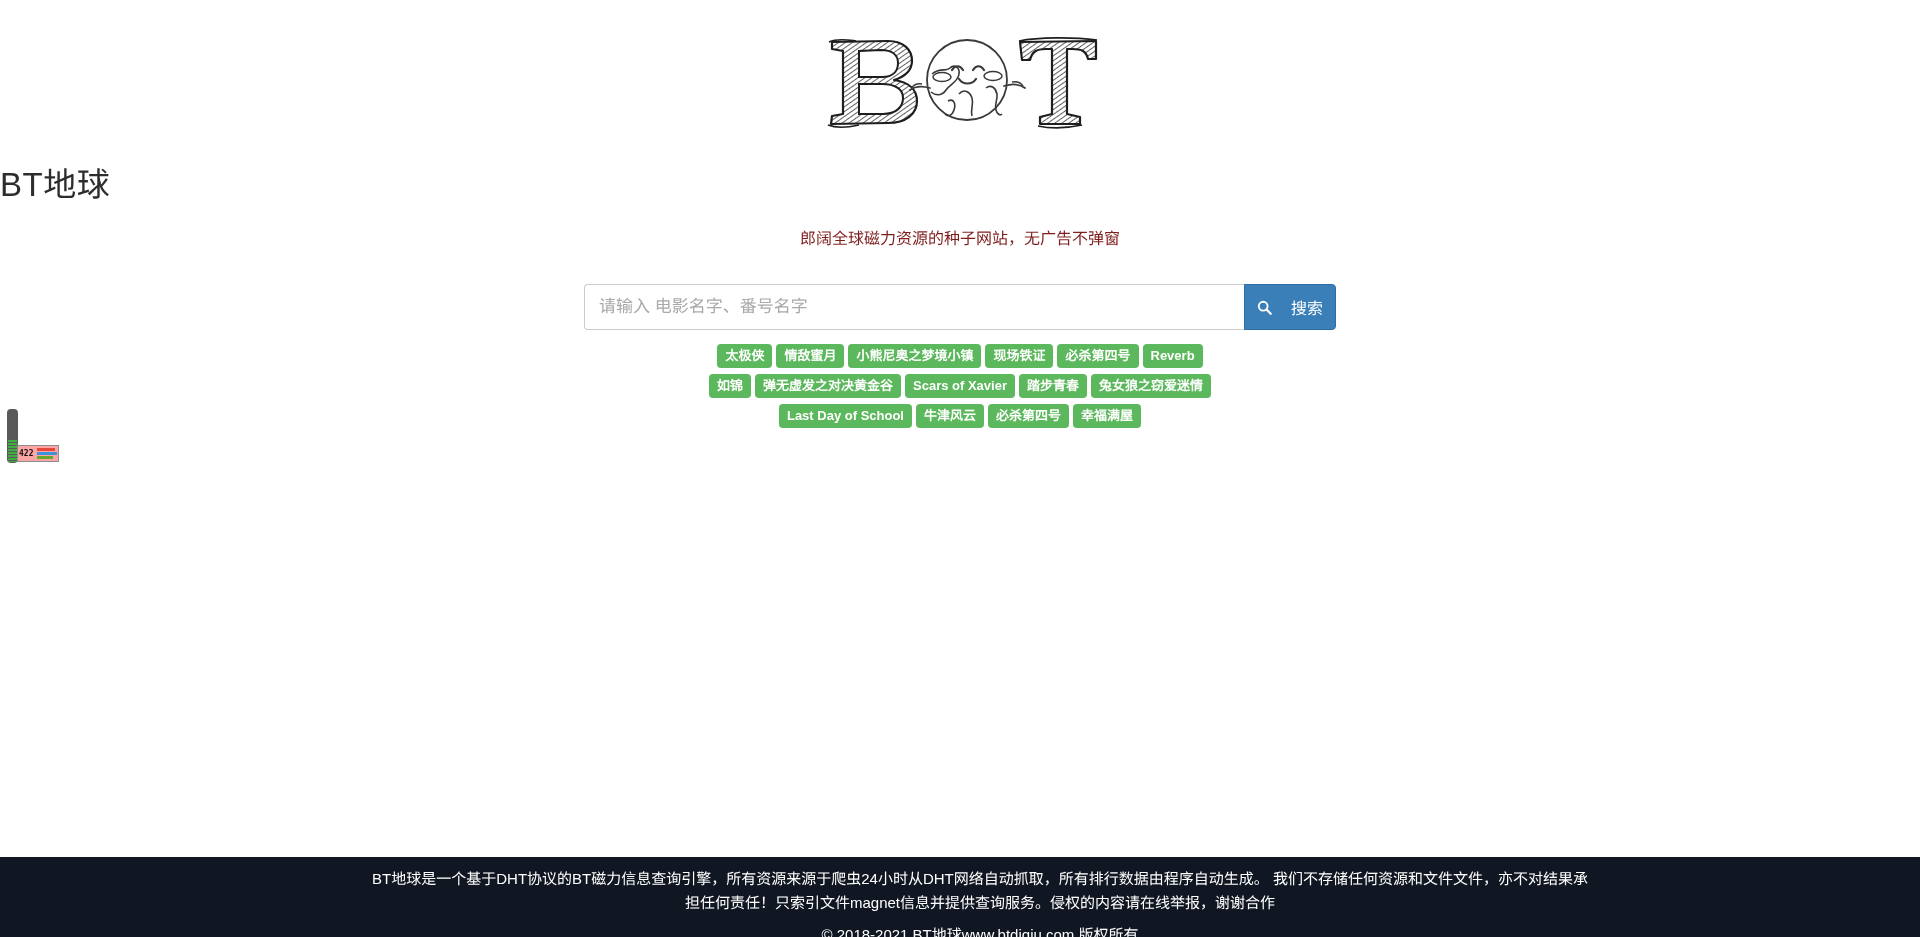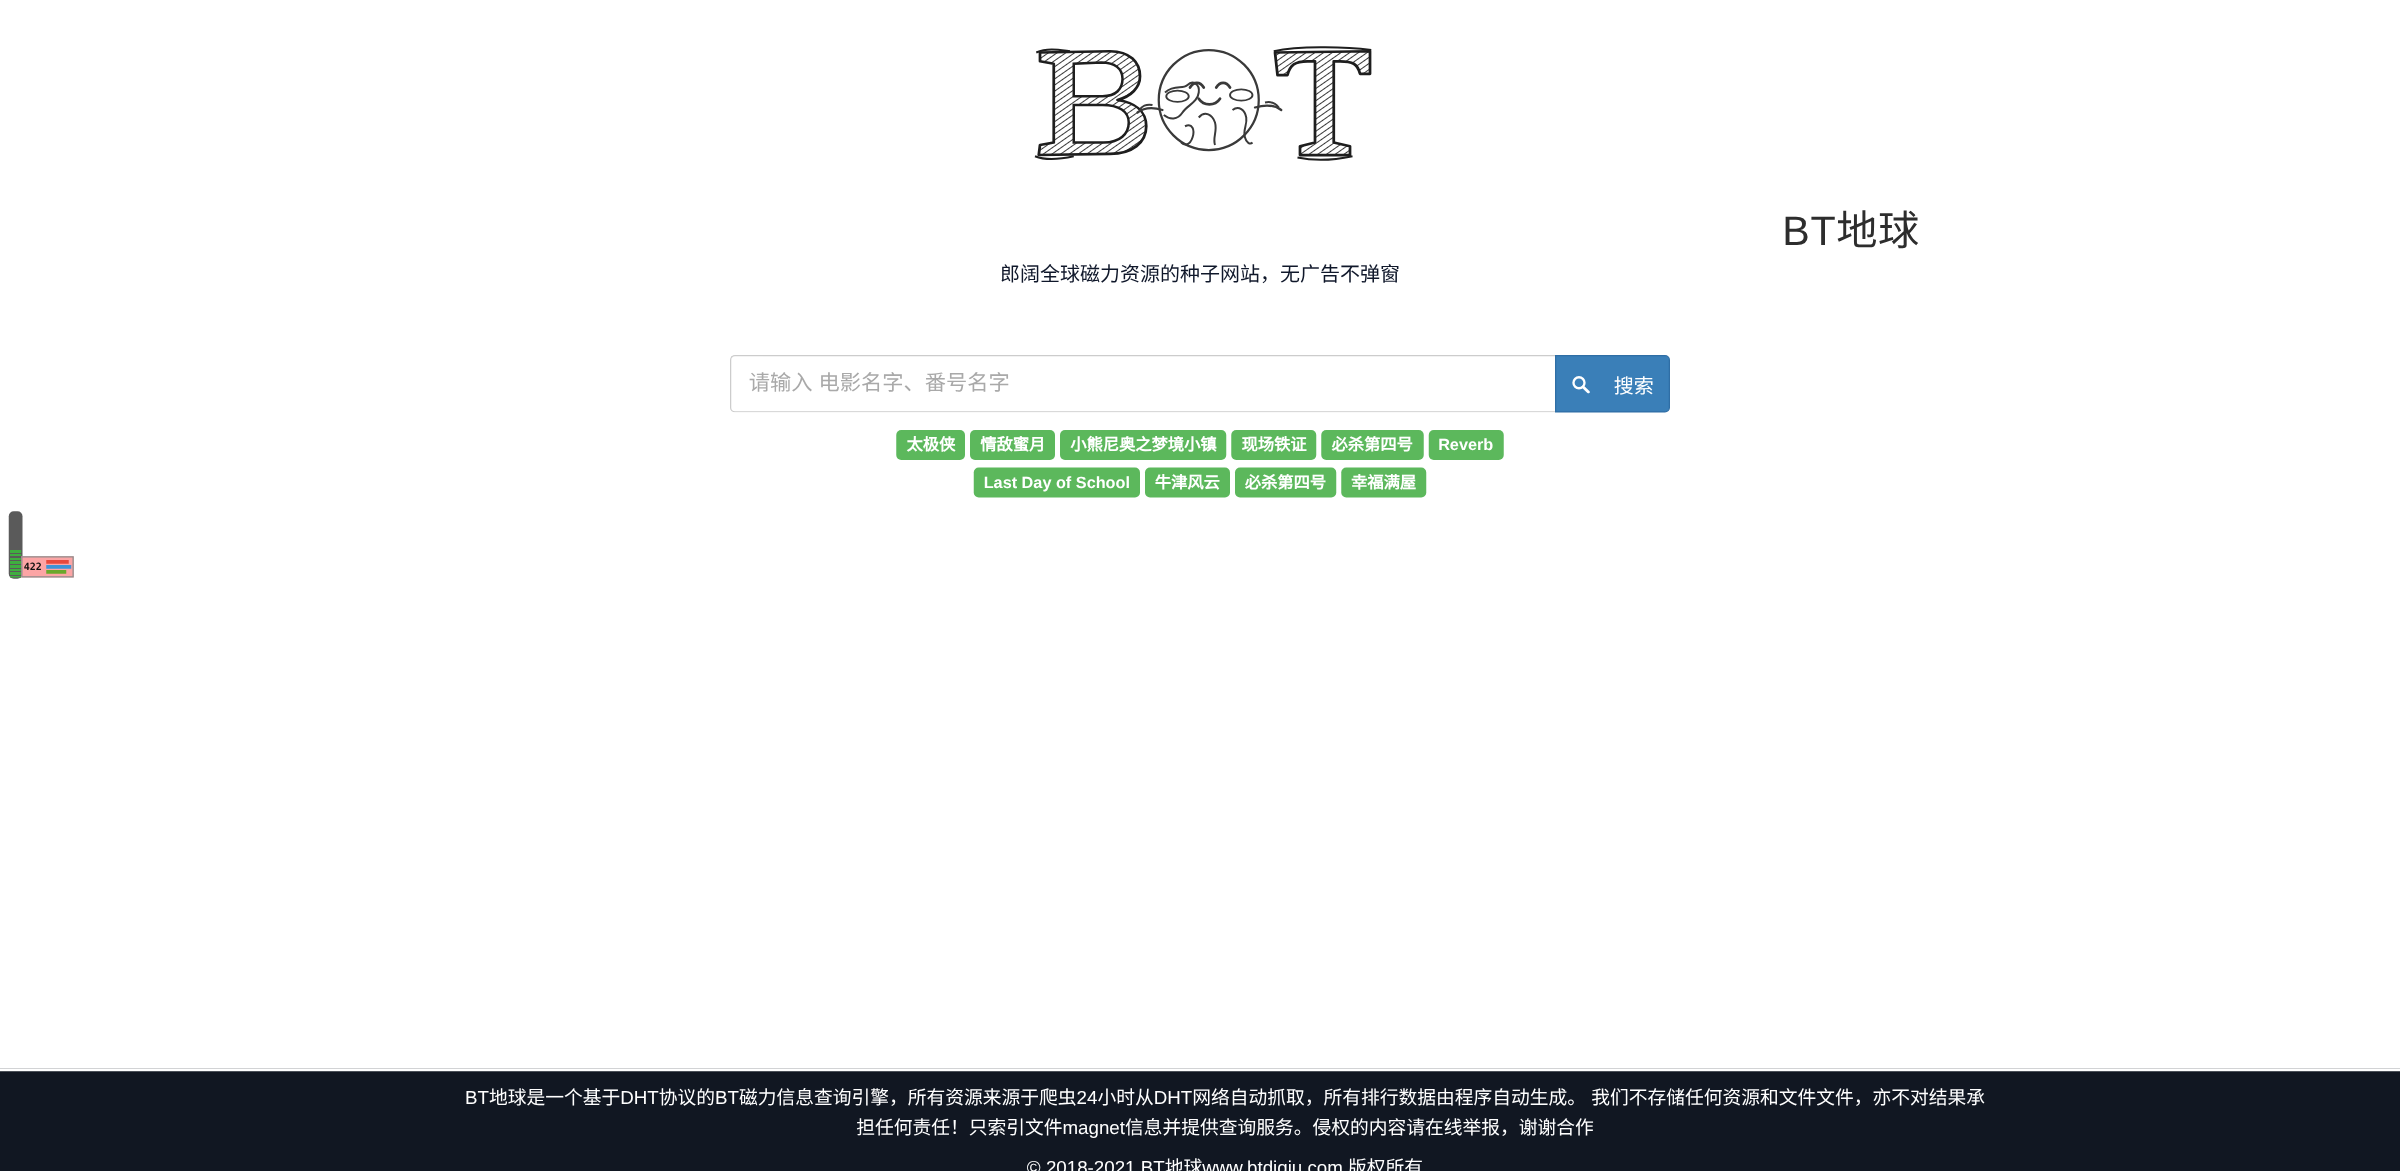--- a/index.html
+++ b/index.html
@@ -31,38 +31,38 @@
     justify-content: center;
   }
   .logo-svg { display: block; }
 
   
   .site-title {
     position: absolute;
     top: 166px;
     left: 0;
     width: 1536px;
-    text-align: right;
+    text-align: left;
     font-size: 33px;
     line-height: 38px;
     font-weight: 400;
     color: #2d2d2d;
     letter-spacing: 0.5px;
   }
 
   
   .tagline {
     position: absolute;
-    top: 210px;
+    top: 228px;
     left: 0;
     width: 1920px;
     text-align: center;
     font-size: 16px;
     line-height: 22px;
-    color: #0f172a;
+    color: #7f1d1d;
   }
 
   
   .search-row {
     position: absolute;
     top: 284px;
     left: 0;
     width: 1920px;
     display: flex;
     justify-content: center;
@@ -301,20 +301,27 @@
   <div class="tags">
     <div class="tag-row">
       <a class="tag" href="#">太极侠</a>
       <a class="tag" href="#">情敌蜜月</a>
       <a class="tag" href="#">小熊尼奥之梦境小镇</a>
       <a class="tag" href="#">现场铁证</a>
       <a class="tag" href="#">必杀第四号</a>
       <a class="tag" href="#">Reverb</a>
     </div>
     <div class="tag-row">
+      <a class="tag" href="#">如锦</a>
+      <a class="tag" href="#">弹无虚发之对决黄金谷</a>
+      <a class="tag" href="#">Scars of Xavier</a>
+      <a class="tag" href="#">踏步青春</a>
+      <a class="tag" href="#">兔女狼之窃爱迷情</a>
+    </div>
+    <div class="tag-row">
       <a class="tag" href="#">Last Day of School</a>
       <a class="tag" href="#">牛津风云</a>
       <a class="tag" href="#">必杀第四号</a>
       <a class="tag" href="#">幸福满屋</a>
     </div>
   </div>
 
   <div class="net-widget">
     <div class="net-bar-outer">
       <div class="net-bar-fill"></div>

